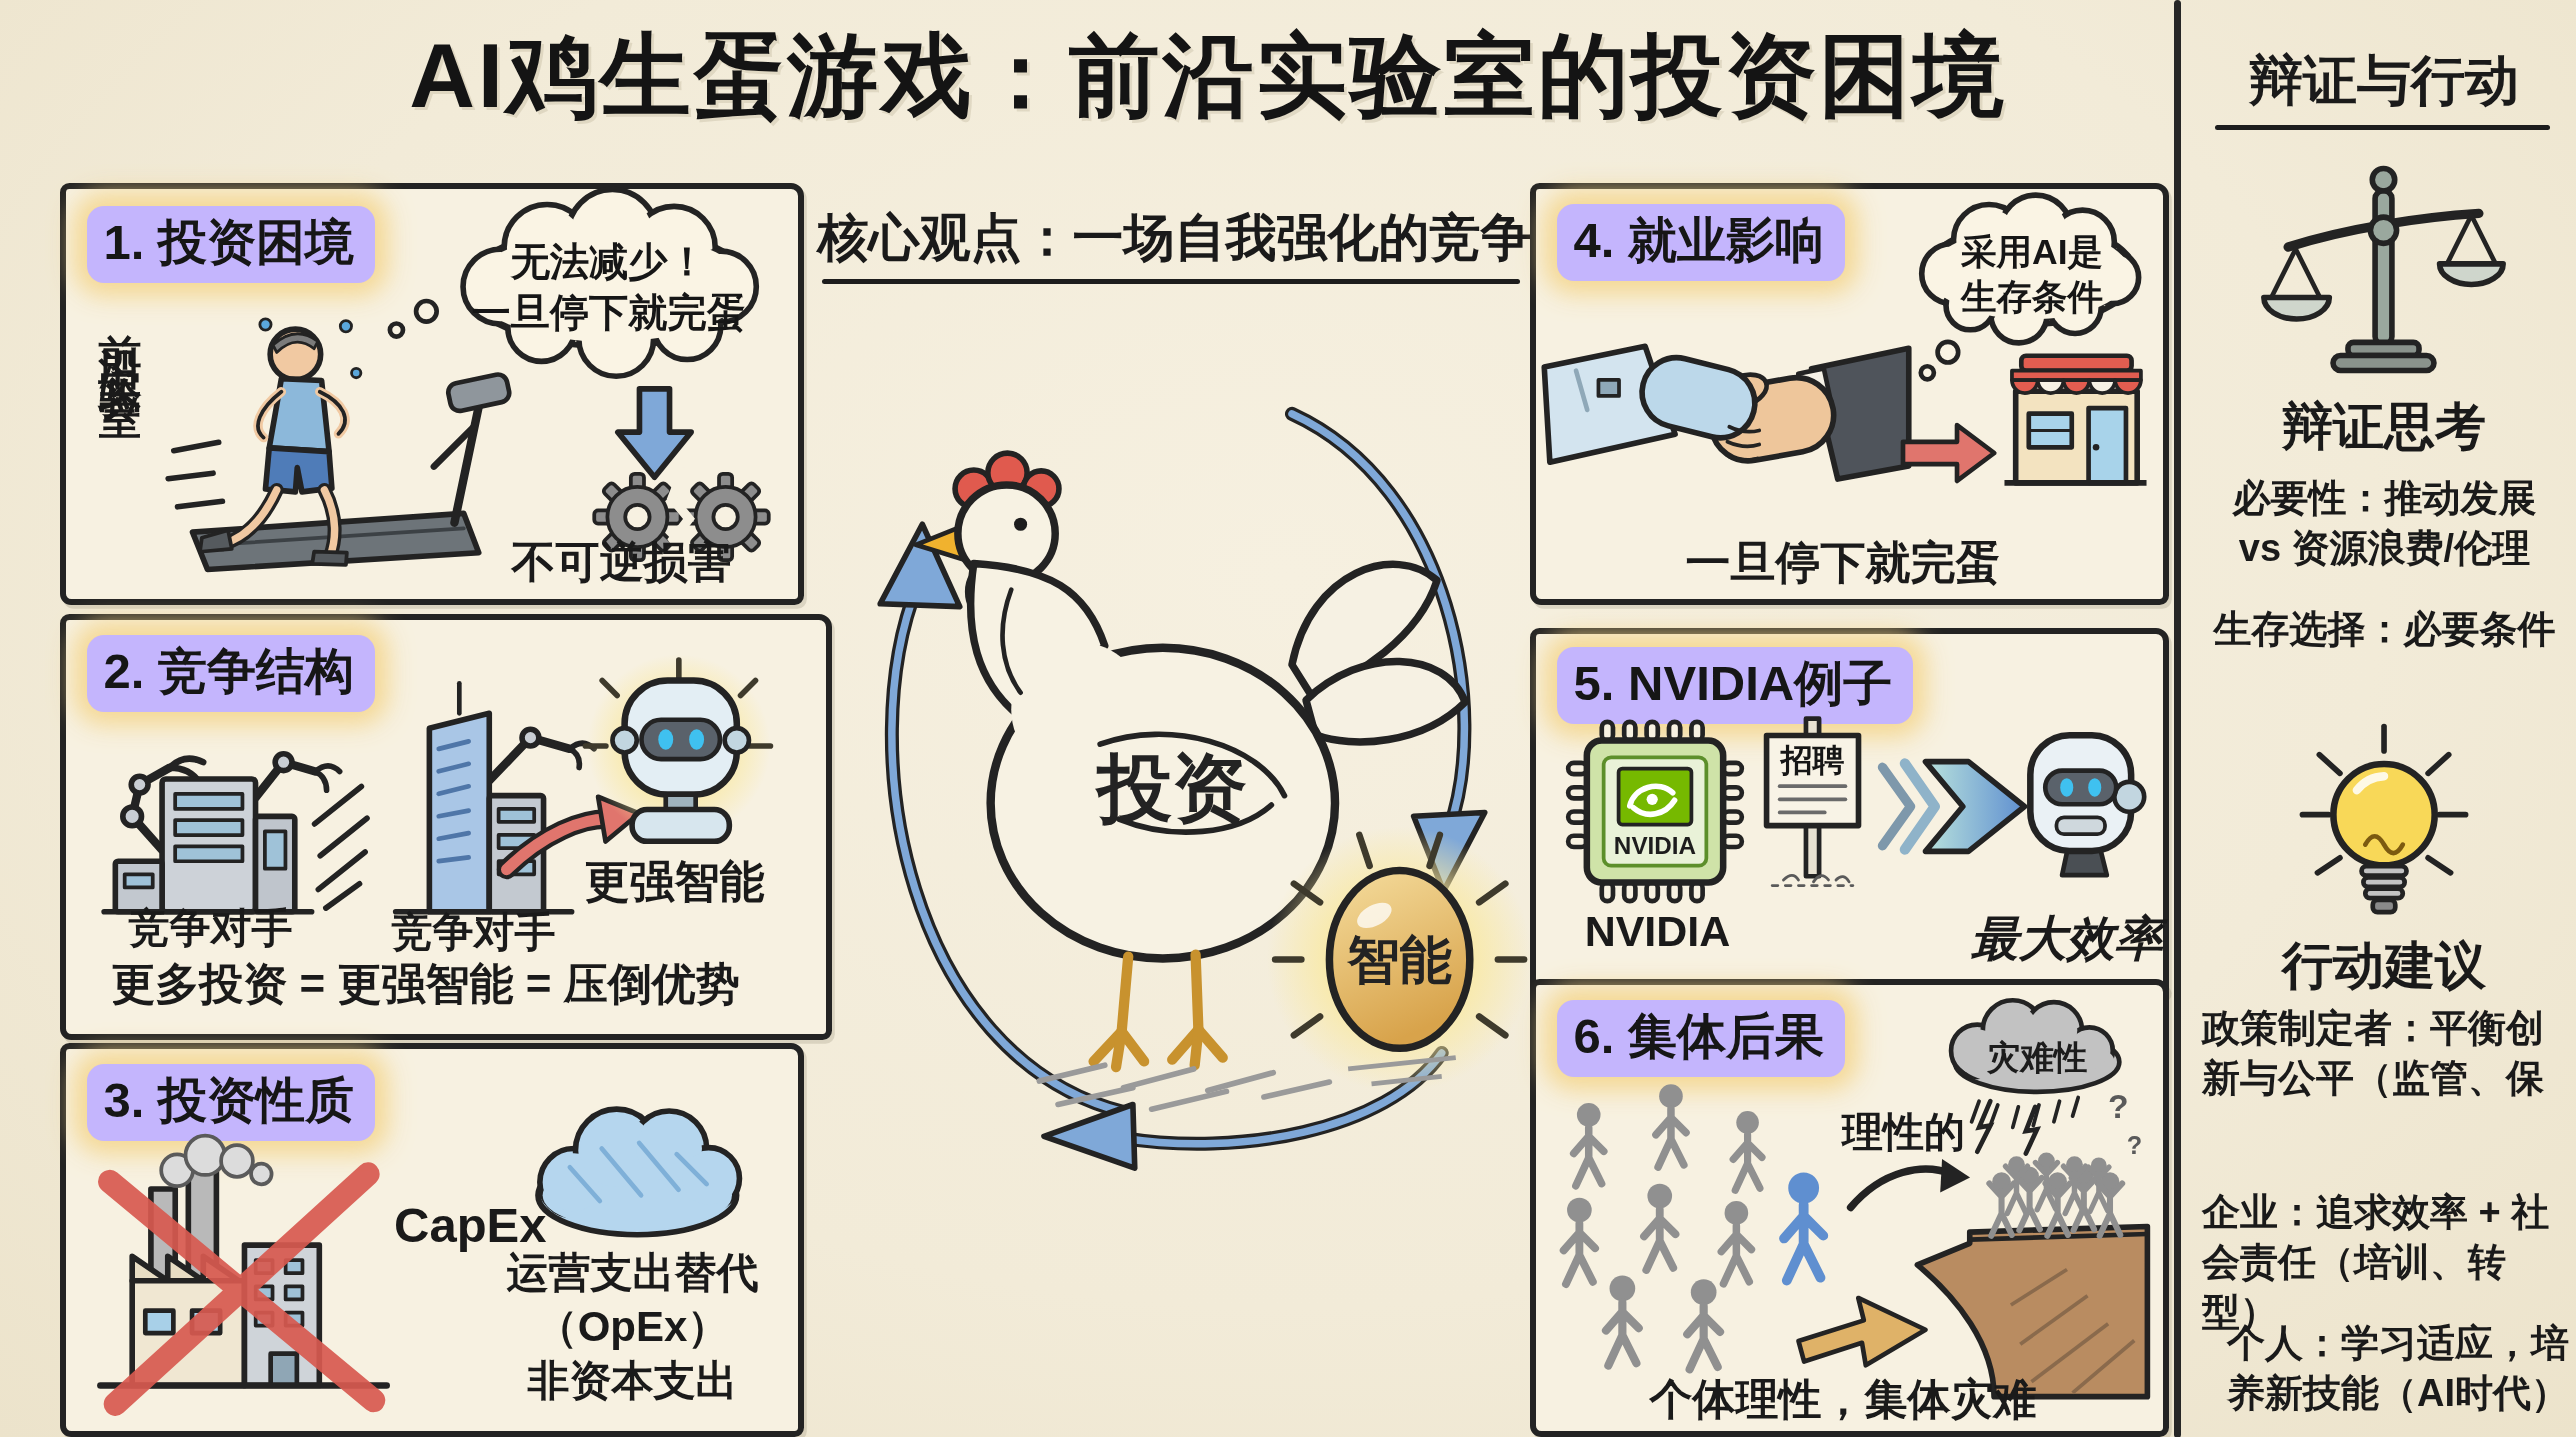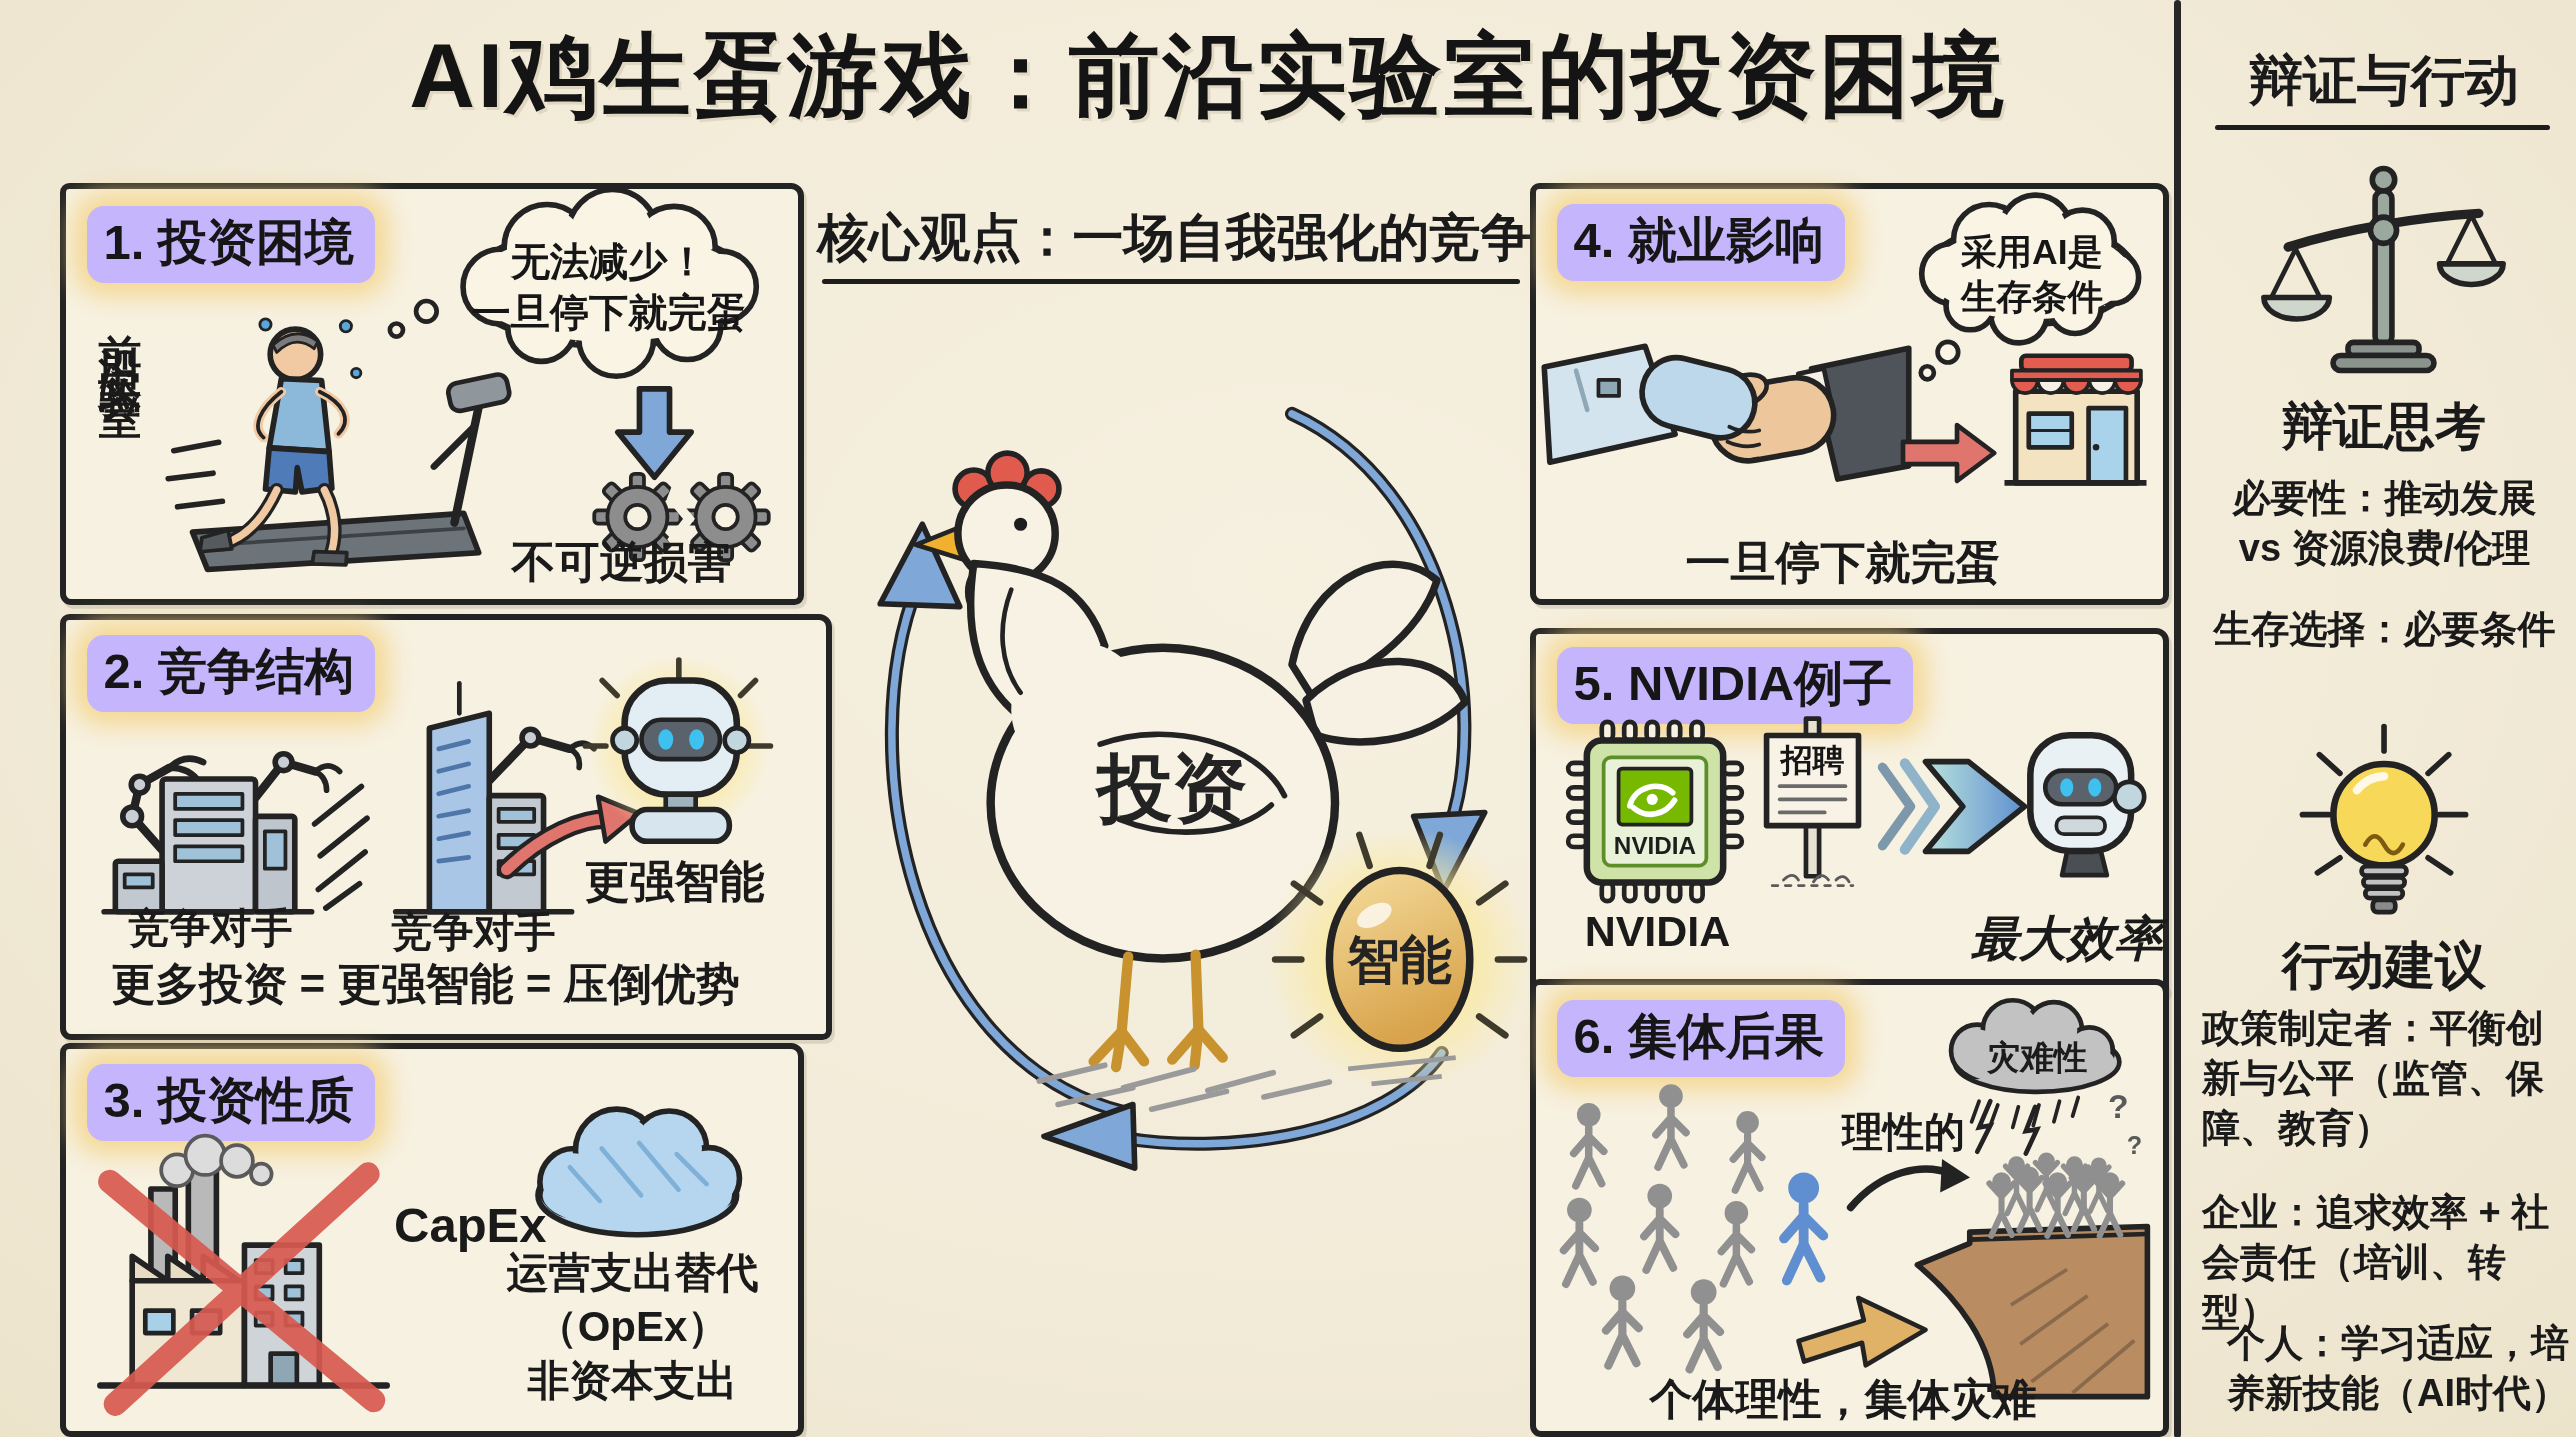--- a/index.html
+++ b/index.html
@@ -692,21 +692,20 @@
         <rect x="77" y="181" width="40" height="10" rx="5"></rect>
         <rect x="85" y="193" width="24" height="13" rx="5" fill="#8a8a8a"></rect>
       </g>
     </svg>
 
     <div class="abs cap" style="left:2192px;top:932px;width:384px;font-size:51px;">行动建议</div>
 
     <div class="sidebar-text" style="left:2202px;top:1003px;width:367px;font-size:38px;text-align:left;">
       <div>政策制定者：平衡创</div>
       <div>新与公平（监管、保</div>
-      <div>障、教育）</div>
     </div>
 
     <div class="sidebar-text" style="left:2202px;top:1187px;width:367px;font-size:38px;text-align:left;">
       <div>企业：追求效率 + 社</div>
       <div>会责任（培训、转型）</div>
     </div>
 
     <div class="sidebar-text" style="left:2202px;top:1318px;width:367px;font-size:38px;text-align:right;">
       <div>个人：学习适应，培</div>
       <div>养新技能（AI时代）</div>

